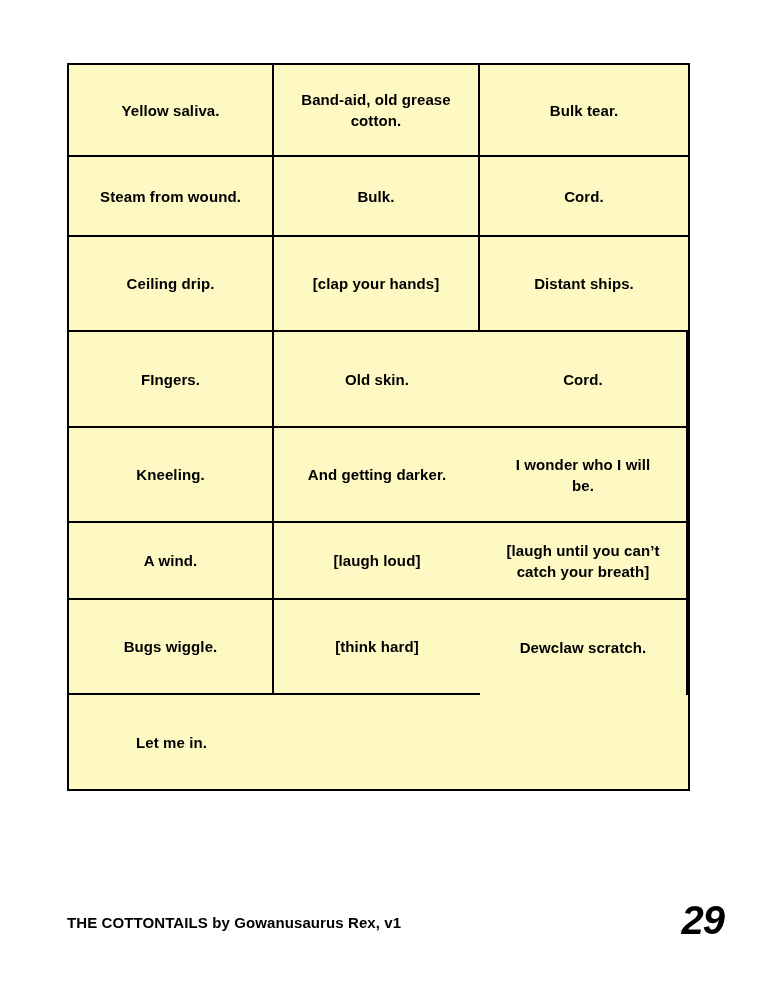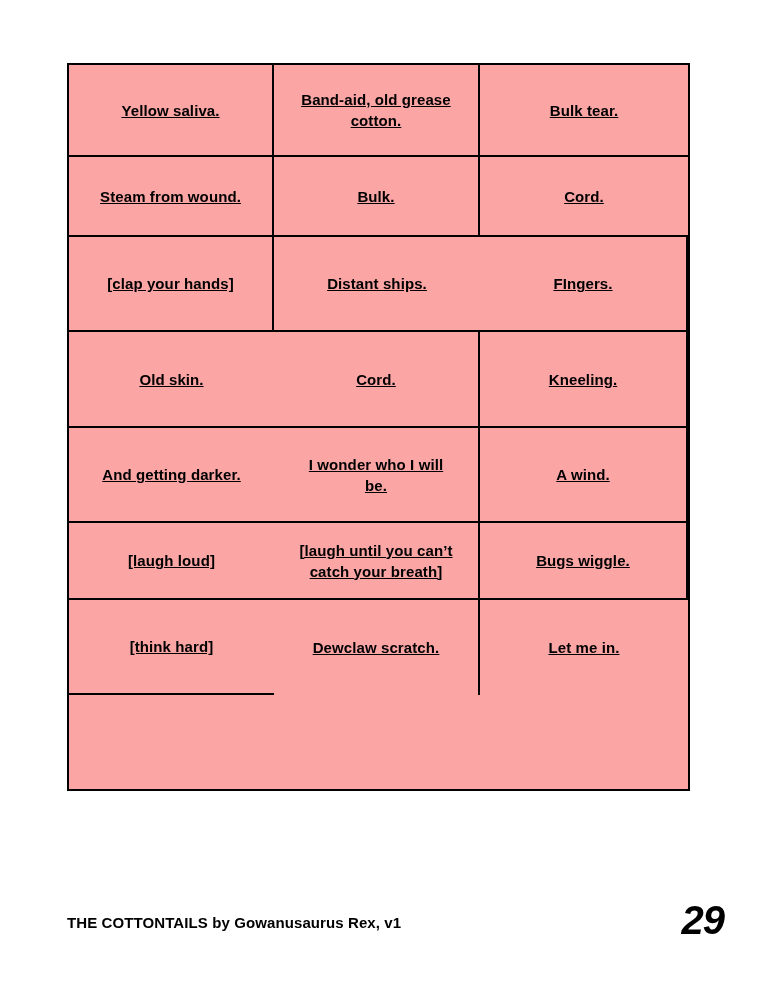--- a/index.html
+++ b/index.html
@@ -14,22 +14,21 @@
     overflow: hidden;
   }
   .grid {
     position: absolute;
     left: 67px;
     top: 63px;
     display: grid;
     grid-template-columns: 205px 206px 208px;
     grid-template-rows: 92px 80px 95px 96px 95px 77px 95px 94px;
     border: 2px solid #000000;
-    background: #fca5a5;
-    text-decoration: underline;
+    background: #fef9c3;
   }
   .cell {
     display: flex;
     align-items: center;
     justify-content: center;
     text-align: center;
     font-weight: 700;
     font-size: 15px;
     line-height: 1.4;
     padding: 0 14px;
@@ -67,20 +66,21 @@
   <div class="grid">
     <div class="cell">Yellow saliva.</div>
     <div class="cell">Band-aid, old grease
 cotton.</div>
     <div class="cell last-col">Bulk tear.</div>
 
     <div class="cell">Steam from wound.</div>
     <div class="cell">Bulk.</div>
     <div class="cell last-col">Cord.</div>
 
+    <div class="cell">Ceiling drip.</div>
     <div class="cell">[clap your hands]</div>
     <div class="cell last-col">Distant ships.</div>
 
     <div class="cell">FIngers.</div>
     <div class="cell last-col">Old skin.</div>
 
     <div class="cell">Cord.</div>
     <div class="cell">Kneeling.</div>
     <div class="cell last-col">And getting darker.</div>
 

